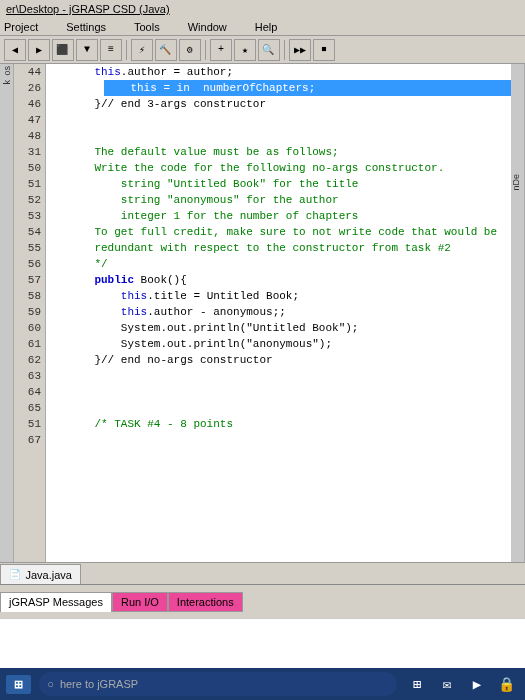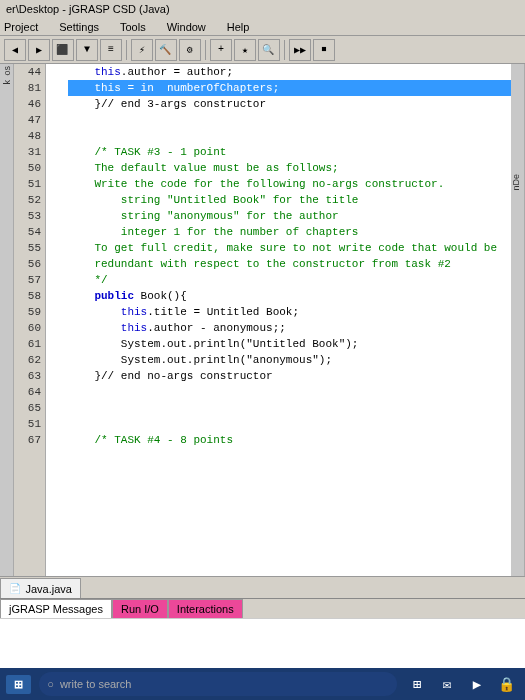--- a/index.html
+++ b/index.html
@@ -17,33 +17,34 @@
     
     .title-bar {
       background: #d4d0c8;
       color: #000;
       font-family: Arial, sans-serif;
       font-size: 11px;
       padding: 2px 6px;
       height: 18px;
       display: flex;
       align-items: center;
+      text-decoration: underline;
     }
 
     
     .menu-bar {
       background: #d4d0c8;
       color: #000;
       font-family: Arial, sans-serif;
       font-size: 11px;
       padding: 2px 4px;
       height: 18px;
       display: flex;
       align-items: center;
-      gap: 21px;
+      gap: 28px;
       border-bottom: 1px solid #999;
     }
 
     .menu-item {
       cursor: pointer;
     }
 
     
     .toolbar {
       background: #d4d0c8;
@@ -107,20 +108,21 @@
       line-height: 16px;
       white-space: pre;
       font-size: 11px;
       font-family: 'Courier New', Courier, monospace;
       color: #000;
     }
 
     .code-line.highlighted {
       background: #3399ff;
       color: #fff;
+      margin-left: 36px;
     }
 
     
     .bottom-tabs {
       background: #d4d0c8;
       height: 22px;
       display: flex;
       align-items: flex-end;
       border-top: 1px solid #999;
     }
@@ -139,21 +141,21 @@
       height: 20px;
     }
 
     .file-tab .tab-icon {
       font-size: 10px;
     }
 
     
     .message-tabs {
       background: #d4d0c8;
-      height: 20px;
+      height: 34px;
       display: flex;
       align-items: center;
       gap: 0;
       border-top: 1px solid #888;
     }
 
     .msg-tab {
       background: #ec4899;
       border: 1px solid #999;
       padding: 2px 8px;
@@ -314,21 +316,21 @@
 
 <div class="editor-main">
 
   <div class="side-strip">
     <span class="side-label-os">os</span>
     <span class="side-label-k">k</span>
   </div>
 
   <div class="line-numbers" id="line-numbers">
   <div class="line-num">44</div>
-      <div class="line-num">81</div>
+      <div class="line-num">26</div>
       <div class="line-num">46</div>
       <div class="line-num">47</div>
       <div class="line-num">48</div>
       <div class="line-num">31</div>
       <div class="line-num">50</div>
       <div class="line-num">51</div>
       <div class="line-num">52</div>
       <div class="line-num">53</div>
       <div class="line-num">54</div>
       <div class="line-num">55</div>
@@ -345,21 +347,20 @@
       <div class="line-num">51</div>
       <div class="line-num">67</div>
     </div>
 
   <div class="code-area" id="code-area">
   <div class="code-line">    <span style="color:#0000cc">this</span>.author = author;</div>
       <div class="code-line highlighted">    this = in  numberOfChapters;</div>
       <div class="code-line">    }// end 3-args constructor</div>
       <div class="code-line"></div>
       <div class="code-line"></div>
-      <div class="code-line"><span style="color:#008000">    /* TASK #3 - 1 point</span></div>
       <div class="code-line"><span style="color:#008000">    The default value must be as follows;</span></div>
       <div class="code-line"><span style="color:#008000">    Write the code for the following no-args constructor.</span></div>
       <div class="code-line"><span style="color:#008000">        string "Untitled Book" for the title</span></div>
       <div class="code-line"><span style="color:#008000">        string "anonymous" for the author</span></div>
       <div class="code-line"><span style="color:#008000">        integer 1 for the number of chapters</span></div>
       <div class="code-line"><span style="color:#008000">    To get full credit, make sure to not write code that would be</span></div>
       <div class="code-line"><span style="color:#008000">    redundant with respect to the constructor from task #2</span></div>
       <div class="code-line"><span style="color:#008000">    */</span></div>
       <div class="code-line">    <span style="color:#0000cc;font-weight:bold">public</span> Book(){</div>
       <div class="code-line">        <span style="color:#0000cc">this</span>.title = Untitled Book;</div>
@@ -391,21 +392,21 @@
   <div class="msg-tab">Run I/O</div>
   <div class="msg-tab">Interactions</div>
 </div>
 
 <div class="messages-area"></div>
 
 <div class="taskbar">
   <div class="taskbar-start">⊞</div>
   <div class="taskbar-search">
     <span>○</span>
-    <span>write to search</span>
+    <span>here to jGRASP</span>
   </div>
   <div class="taskbar-icons">
     <div class="taskbar-icon">⊞</div>
     <div class="taskbar-icon">✉</div>
     <div class="taskbar-icon">▶</div>
     <div class="taskbar-icon">🔒</div>
   </div>
 </div>
 
 </body></html>

